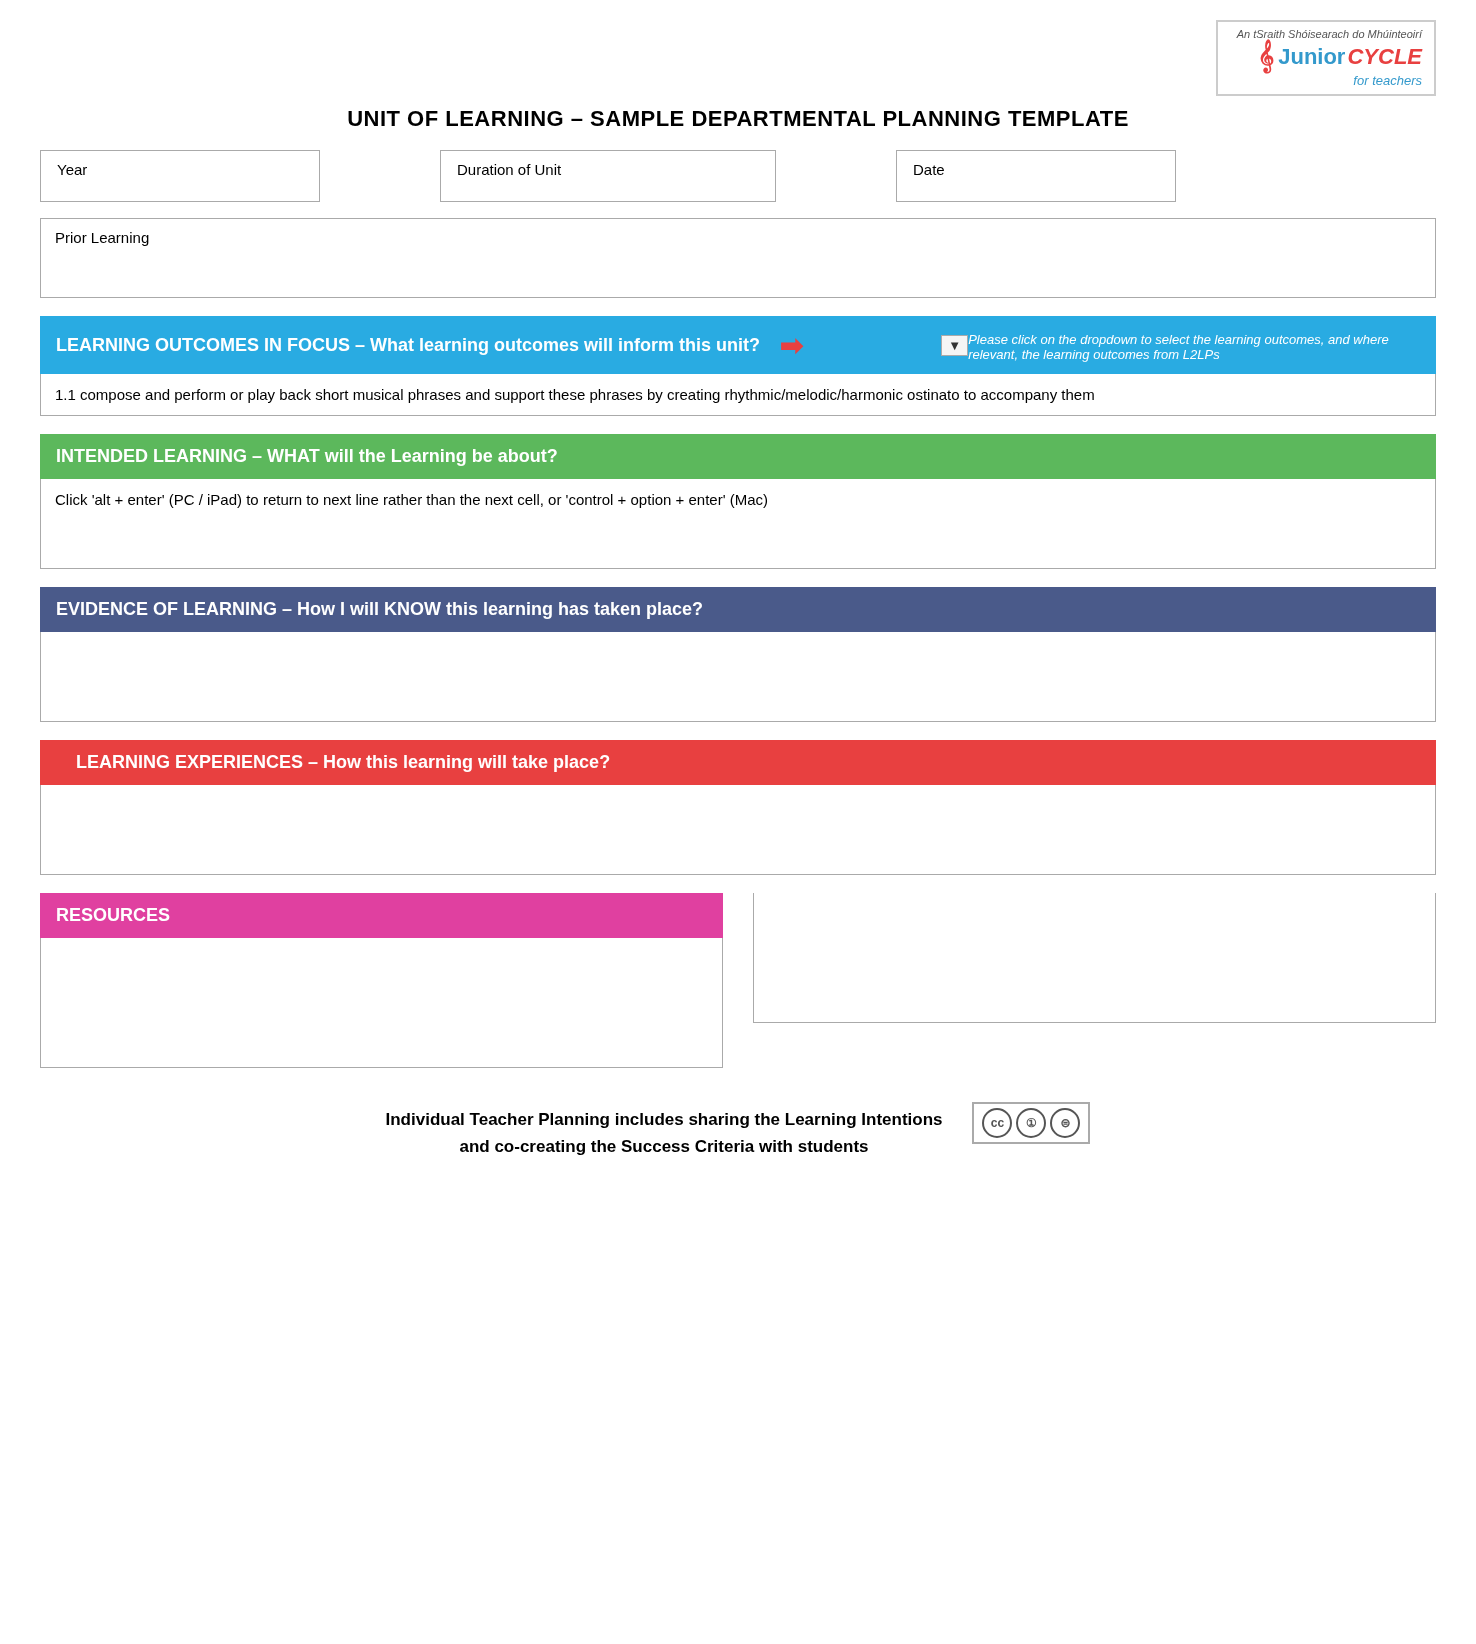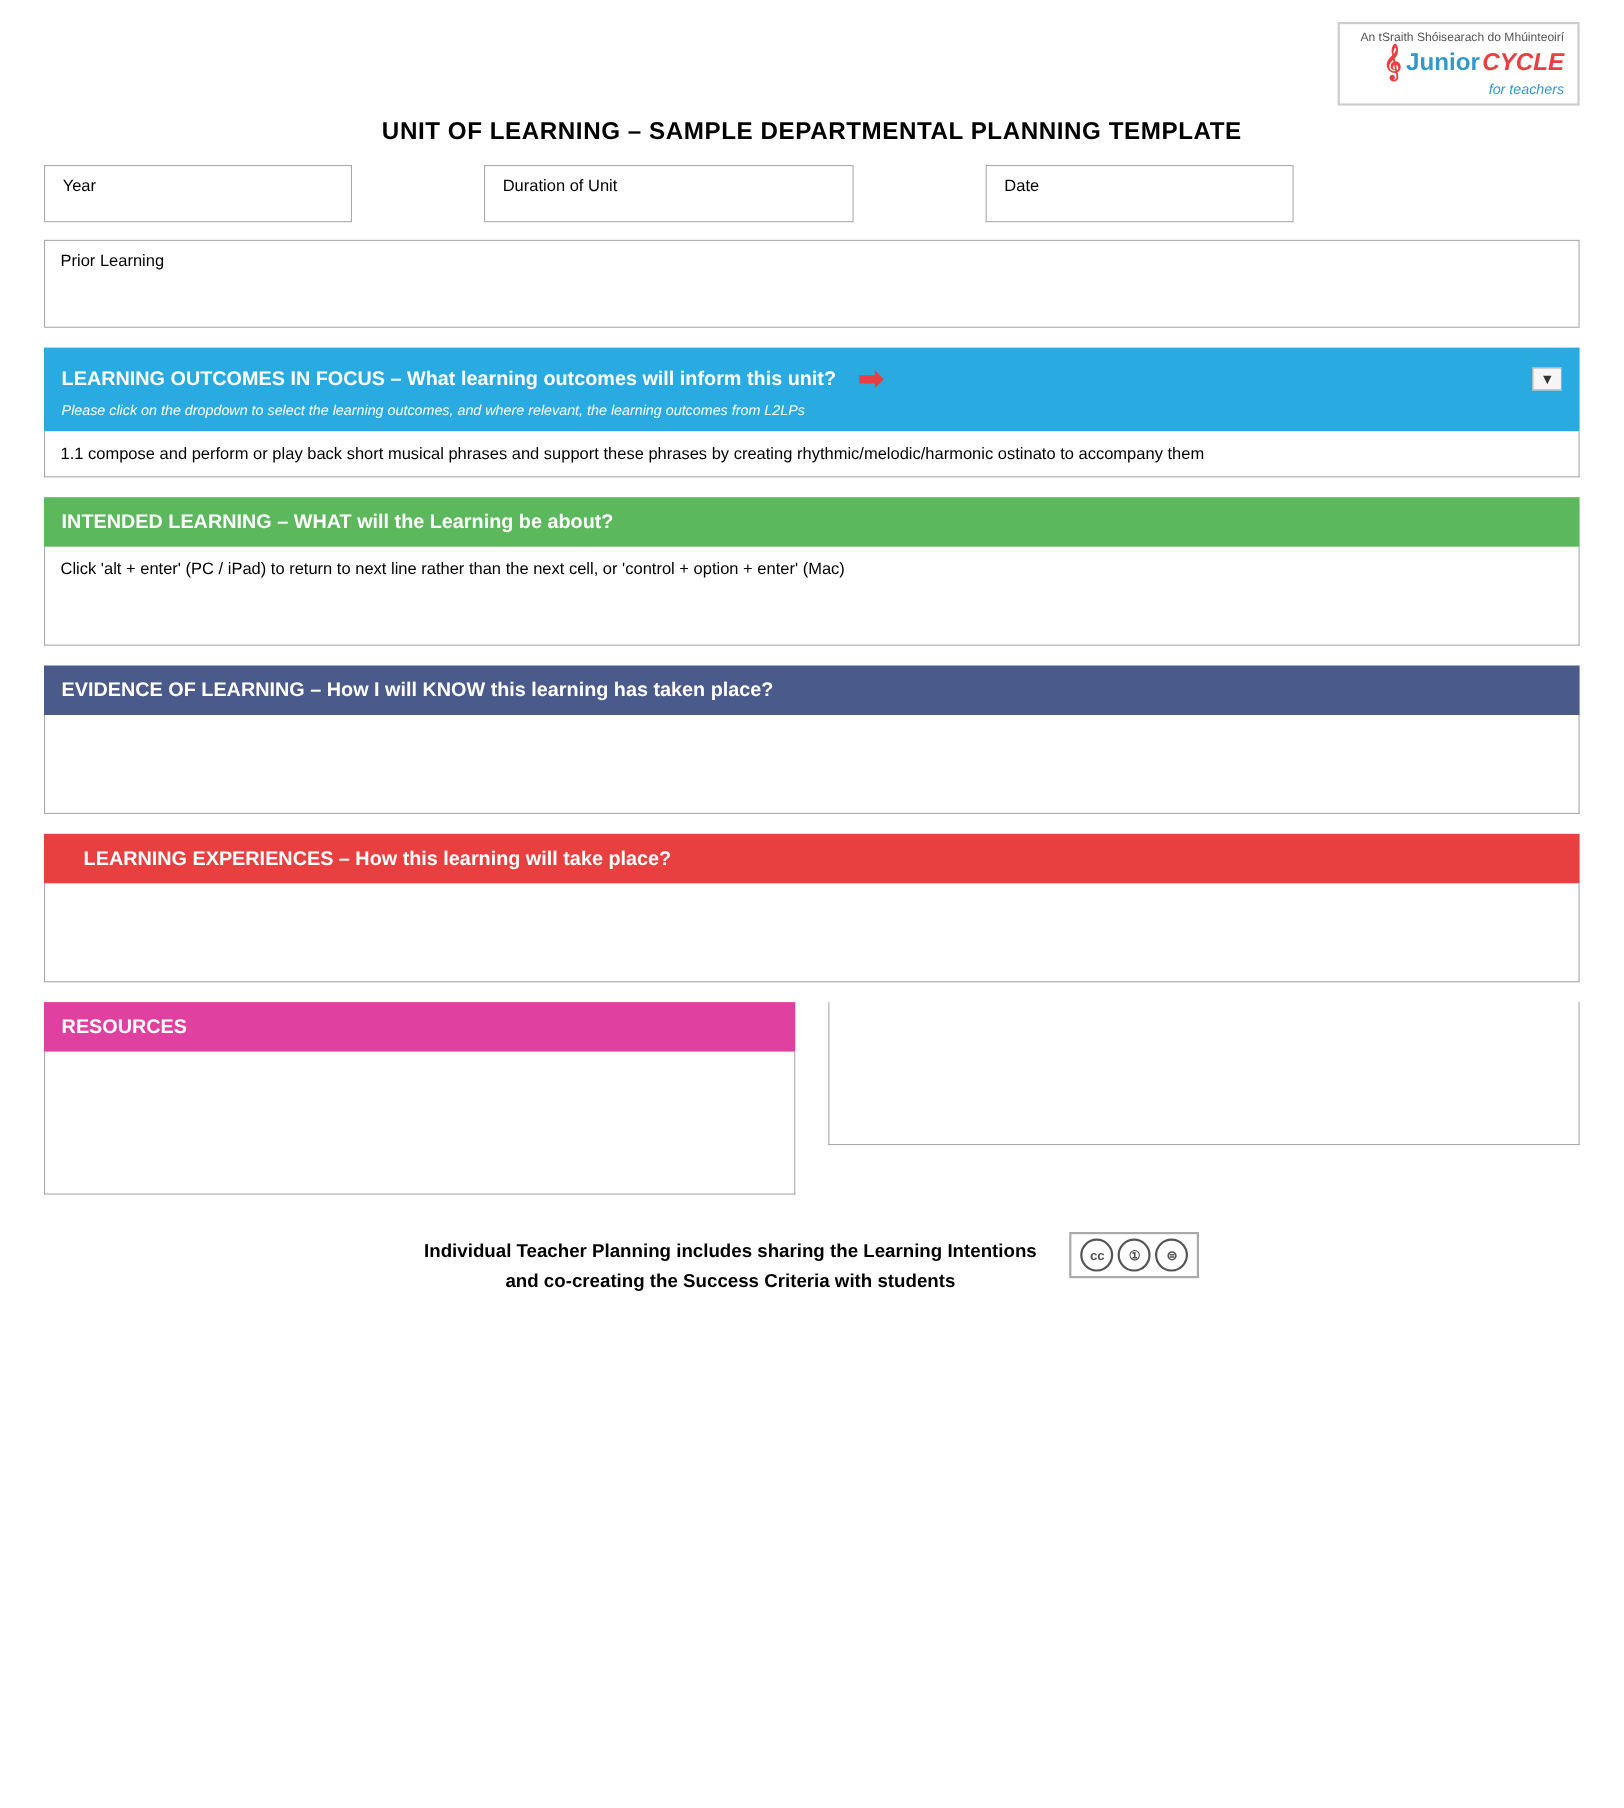--- a/index.html
+++ b/index.html
@@ -31,20 +31,21 @@
       padding: 6px 12px;
       display: flex;
       flex-direction: column;
       align-items: flex-end;
       min-width: 220px;
     }
 
     .logo-small-text {
       font-size: 11px;
       color: #555;
+      font-style: italic;
     }
 
     .logo-main {
       display: flex;
       align-items: center;
       gap: 2px;
       font-size: 22px;
       font-weight: bold;
     }
 
@@ -122,22 +123,22 @@
       font-size: 18px;
       font-weight: bold;
       color: #fff;
       display: flex;
       align-items: flex-start;
       justify-content: space-between;
     }
 
     .section-header.blue {
       background-color: #29abe2;
-      flex-direction: column;
-      align-items: flex-start;
+      flex-direction: row;
+      align-items: center;
     }
 
     .section-header.blue .sub-text {
       font-size: 13px;
       font-style: italic;
       font-weight: normal;
       color: #fff;
       margin-top: 4px;
     }
 

